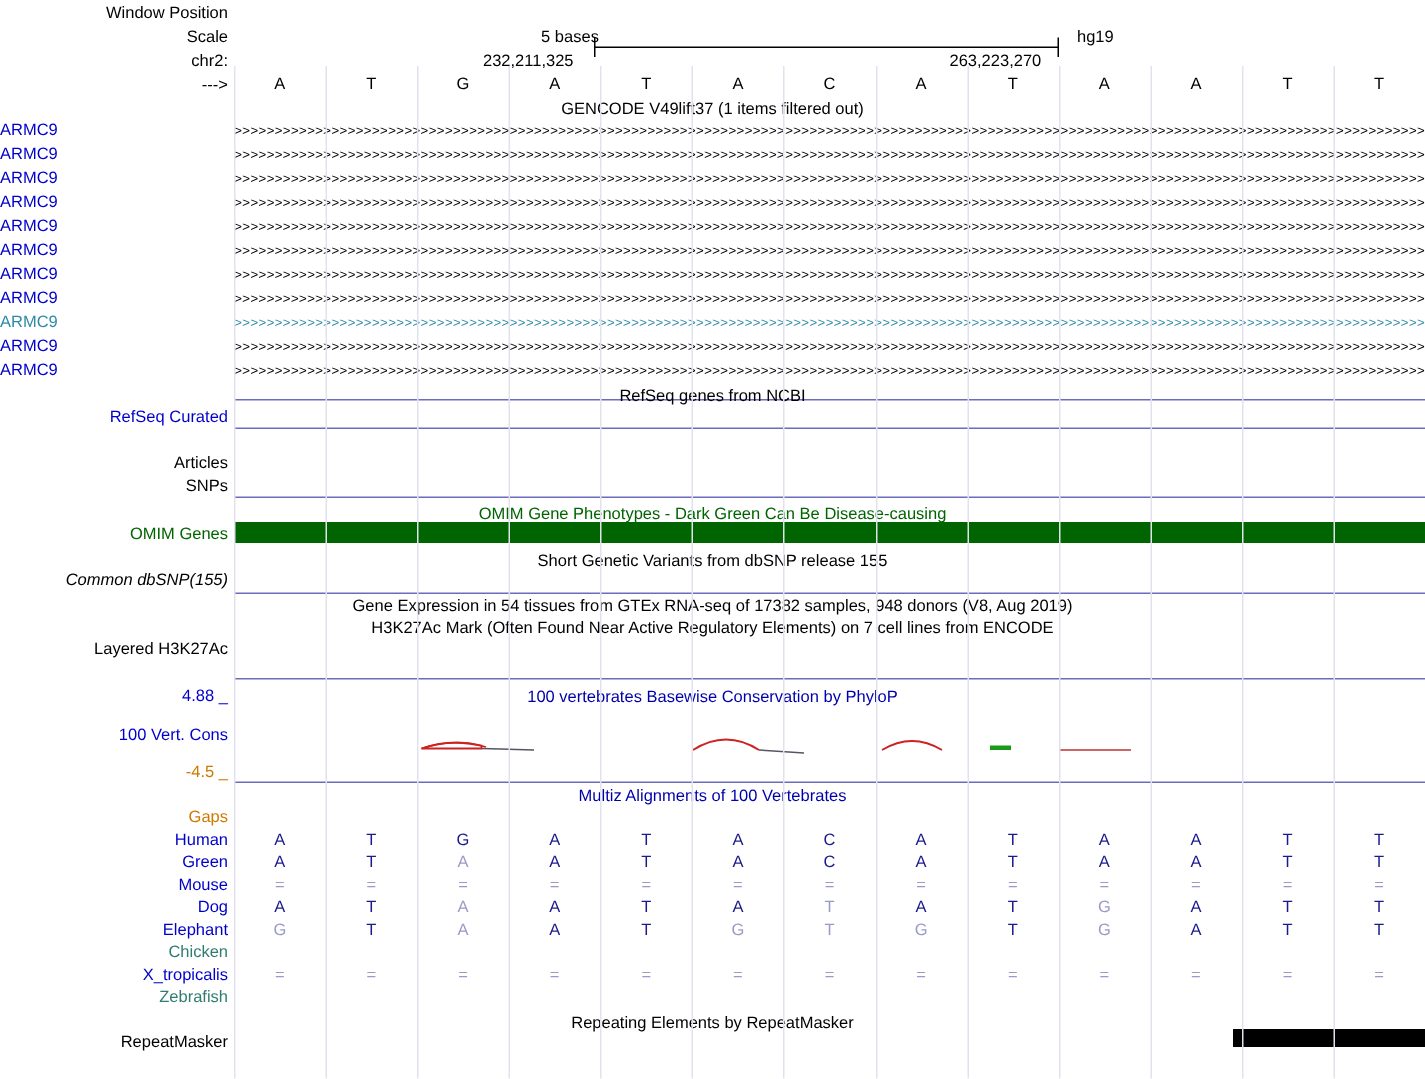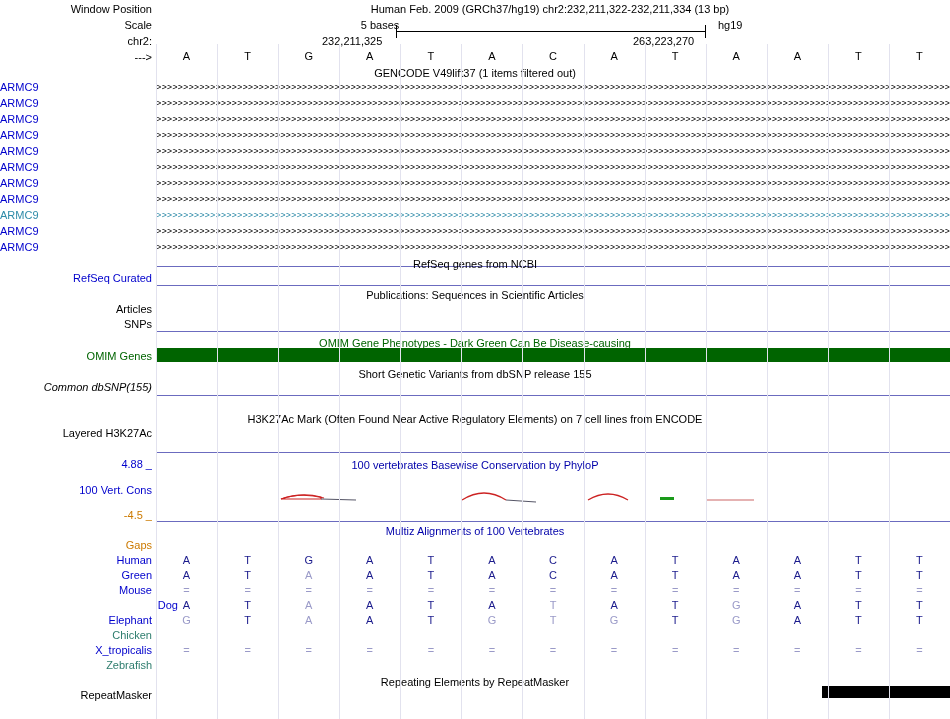--- a/index.html
+++ b/index.html
@@ -39,21 +39,20 @@
   .tick{position:absolute;background:#000;width:1px;}
   .cons-curve{position:absolute;}
   .title-ctr{position:absolute;width:950px;text-align:center;white-space:nowrap;}
 </style>
 </head>
 <body>
 
 <div class="canvas">
 
   <div class="lbl" style="left:0px;top:3px;width:152px;">Window Position</div>
-  <div class="ctr" style="left:300px;top:3px;width:500px;">Human Feb. 2009 (GRCh37/hg19)   chr2:232,211,322-232,211,334 (13 bp)</div>
 
   <div class="lbl" style="left:0px;top:19px;width:152px;">Scale</div>
   <div class="ctr" style="left:300px;top:19px;width:160px;">5 bases</div>
   <div class="left" style="left:718px;top:19px;">hg19</div>
 
   <div class="ruler" style="left:396px;top:31px;width:310px;height:1px;"></div>
   <div class="tick" style="left:396px;top:25px;height:13px;"></div>
   <div class="tick" style="left:705px;top:25px;height:13px;"></div>
 
   <div class="lbl" style="left:0px;top:35px;width:152px;">chr2:</div>
@@ -103,33 +102,33 @@
       <div style="position: absolute; left: 156px; top: 229px; width: 794px; height: 7px; overflow: hidden; white-space: nowrap; font-size: 9px; line-height: 7px; letter-spacing: 0px; font-family: &quot;Liberation Mono&quot;, monospace; color: rgb(0, 0, 0);">&gt;&gt;&gt;&gt;&gt;&gt;&gt;&gt;&gt;&gt;&gt;&gt;&gt;&gt;&gt;&gt;&gt;&gt;&gt;&gt;&gt;&gt;&gt;&gt;&gt;&gt;&gt;&gt;&gt;&gt;&gt;&gt;&gt;&gt;&gt;&gt;&gt;&gt;&gt;&gt;&gt;&gt;&gt;&gt;&gt;&gt;&gt;&gt;&gt;&gt;&gt;&gt;&gt;&gt;&gt;&gt;&gt;&gt;&gt;&gt;&gt;&gt;&gt;&gt;&gt;&gt;&gt;&gt;&gt;&gt;&gt;&gt;&gt;&gt;&gt;&gt;&gt;&gt;&gt;&gt;&gt;&gt;&gt;&gt;&gt;&gt;&gt;&gt;&gt;&gt;&gt;&gt;&gt;&gt;&gt;&gt;&gt;&gt;&gt;&gt;&gt;&gt;&gt;&gt;&gt;&gt;&gt;&gt;&gt;&gt;&gt;&gt;&gt;&gt;&gt;&gt;&gt;&gt;&gt;&gt;&gt;&gt;&gt;&gt;&gt;&gt;&gt;&gt;&gt;&gt;&gt;&gt;&gt;&gt;&gt;&gt;&gt;&gt;&gt;&gt;&gt;&gt;&gt;&gt;&gt;&gt;&gt;&gt;&gt;&gt;&gt;&gt;&gt;&gt;&gt;&gt;&gt;&gt;&gt;&gt;&gt;&gt;&gt;&gt;&gt;&gt;&gt;&gt;&gt;&gt;&gt;&gt;&gt;&gt;&gt;&gt;&gt;&gt;&gt;&gt;&gt;&gt;&gt;&gt;&gt;&gt;&gt;&gt;&gt;&gt;&gt;&gt;&gt;&gt;&gt;&gt;&gt;&gt;&gt;&gt;</div>
       <div class="gene-label" style="left: 0px; top: 241px; width: 152px;">ARMC9</div>
       <div style="position: absolute; left: 156px; top: 245px; width: 794px; height: 7px; overflow: hidden; white-space: nowrap; font-size: 9px; line-height: 7px; letter-spacing: 0px; font-family: &quot;Liberation Mono&quot;, monospace; color: rgb(0, 0, 0);">&gt;&gt;&gt;&gt;&gt;&gt;&gt;&gt;&gt;&gt;&gt;&gt;&gt;&gt;&gt;&gt;&gt;&gt;&gt;&gt;&gt;&gt;&gt;&gt;&gt;&gt;&gt;&gt;&gt;&gt;&gt;&gt;&gt;&gt;&gt;&gt;&gt;&gt;&gt;&gt;&gt;&gt;&gt;&gt;&gt;&gt;&gt;&gt;&gt;&gt;&gt;&gt;&gt;&gt;&gt;&gt;&gt;&gt;&gt;&gt;&gt;&gt;&gt;&gt;&gt;&gt;&gt;&gt;&gt;&gt;&gt;&gt;&gt;&gt;&gt;&gt;&gt;&gt;&gt;&gt;&gt;&gt;&gt;&gt;&gt;&gt;&gt;&gt;&gt;&gt;&gt;&gt;&gt;&gt;&gt;&gt;&gt;&gt;&gt;&gt;&gt;&gt;&gt;&gt;&gt;&gt;&gt;&gt;&gt;&gt;&gt;&gt;&gt;&gt;&gt;&gt;&gt;&gt;&gt;&gt;&gt;&gt;&gt;&gt;&gt;&gt;&gt;&gt;&gt;&gt;&gt;&gt;&gt;&gt;&gt;&gt;&gt;&gt;&gt;&gt;&gt;&gt;&gt;&gt;&gt;&gt;&gt;&gt;&gt;&gt;&gt;&gt;&gt;&gt;&gt;&gt;&gt;&gt;&gt;&gt;&gt;&gt;&gt;&gt;&gt;&gt;&gt;&gt;&gt;&gt;&gt;&gt;&gt;&gt;&gt;&gt;&gt;&gt;&gt;&gt;&gt;&gt;&gt;&gt;&gt;&gt;&gt;&gt;&gt;&gt;&gt;&gt;&gt;&gt;&gt;&gt;&gt;&gt;&gt;&gt;</div>
     </div>
 
   <div class="track-sep" style="top:266px;"></div>
   <div class="lbl" style="left:0px;top:272px;width:152px;color:#0000cc;">RefSeq Curated</div>
   <div class="title-ctr" style="left:0px;top:258px;color:#000;">RefSeq genes from NCBI</div>
 
   <div class="track-sep" style="top:285px;"></div>
-  <div class="title-ctr" style="left:0px;top:289px;">Publications: Sequences in Scientific Articles</div>
   <div class="lbl" style="left:0px;top:303px;width:152px;">Articles</div>
   <div class="lbl" style="left:0px;top:318px;width:152px;">SNPs</div>
 
   <div class="track-sep" style="top:331px;"></div>
   <div class="title-ctr" style="left:0px;top:337px;color:#006400;">OMIM Gene Phenotypes - Dark Green Can Be Disease-causing</div>
   <div class="lbl" style="left:0px;top:350px;width:152px;color:#006400;">OMIM Genes</div>
   <div class="omim-bar" style="left:156px;top:348px;width:794px;height:14px;"></div>
 
   <div class="title-ctr" style="left:0px;top:368px;">Short Genetic Variants from dbSNP release 155</div>
   <div class="lbl" style="left:0px;top:381px;width:152px;font-style:italic;">Common dbSNP(155)</div>
 
   <div class="track-sep" style="top:395px;"></div>
+  <div class="title-ctr" style="left:0px;top:398px;">Gene Expression in 54 tissues from GTEx RNA-seq of 17382 samples, 948 donors (V8, Aug 2019)</div>
   <div class="title-ctr" style="left:0px;top:413px;">H3K27Ac Mark (Often Found Near Active Regulatory Elements) on 7 cell lines from ENCODE</div>
   <div class="lbl" style="left:0px;top:427px;width:152px;">Layered H3K27Ac</div>
 
   <div class="track-sep" style="top:452px;"></div>
   <div class="lbl" style="left:0px;top:458px;width:152px;color:#0000cc;">4.88 _</div>
   <div class="title-ctr" style="left:0px;top:459px;color:#0000aa;">100 vertebrates Basewise Conservation by PhyloP</div>
   <div class="lbl" style="left:0px;top:484px;width:152px;color:#0000cc;">100 Vert. Cons</div>
   <div class="lbl" style="left:0px;top:509px;width:152px;color:#cc7a00;">-4.5 _</div>
 
   <svg class="cons-curve" style="left:156px;top:452px;" width="794" height="68" viewBox="0 0 794 68">
@@ -183,21 +182,21 @@
       <div class="base" style="left: 359.769px; top: 584px; color: rgb(154, 154, 200);">=</div>
       <div class="base" style="left: 420.846px; top: 584px; color: rgb(154, 154, 200);">=</div>
       <div class="base" style="left: 481.923px; top: 584px; color: rgb(154, 154, 200);">=</div>
       <div class="base" style="left: 543px; top: 584px; color: rgb(154, 154, 200);">=</div>
       <div class="base" style="left: 604.077px; top: 584px; color: rgb(154, 154, 200);">=</div>
       <div class="base" style="left: 665.154px; top: 584px; color: rgb(154, 154, 200);">=</div>
       <div class="base" style="left: 726.231px; top: 584px; color: rgb(154, 154, 200);">=</div>
       <div class="base" style="left: 787.308px; top: 584px; color: rgb(154, 154, 200);">=</div>
       <div class="base" style="left: 848.385px; top: 584px; color: rgb(154, 154, 200);">=</div>
       <div class="base" style="left: 909.462px; top: 584px; color: rgb(154, 154, 200);">=</div>
-      <div class="lbl" style="left: 0px; top: 599px; width: 152px; color: rgb(0, 0, 204); padding-left: 26px;">Dog</div>
+      <div class="lbl" style="left: 0px; top: 599px; width: 152px; color: rgb(0, 0, 204);">Dog</div>
       <div class="base" style="left: 176.538px; top: 599px; color: rgb(26, 26, 140);">A</div>
       <div class="base" style="left: 237.615px; top: 599px; color: rgb(26, 26, 140);">T</div>
       <div class="base" style="left: 298.692px; top: 599px; color: rgb(154, 154, 200);">A</div>
       <div class="base" style="left: 359.769px; top: 599px; color: rgb(26, 26, 140);">A</div>
       <div class="base" style="left: 420.846px; top: 599px; color: rgb(26, 26, 140);">T</div>
       <div class="base" style="left: 481.923px; top: 599px; color: rgb(26, 26, 140);">A</div>
       <div class="base" style="left: 543px; top: 599px; color: rgb(154, 154, 200);">T</div>
       <div class="base" style="left: 604.077px; top: 599px; color: rgb(26, 26, 140);">A</div>
       <div class="base" style="left: 665.154px; top: 599px; color: rgb(26, 26, 140);">T</div>
       <div class="base" style="left: 726.231px; top: 599px; color: rgb(154, 154, 200);">G</div>

